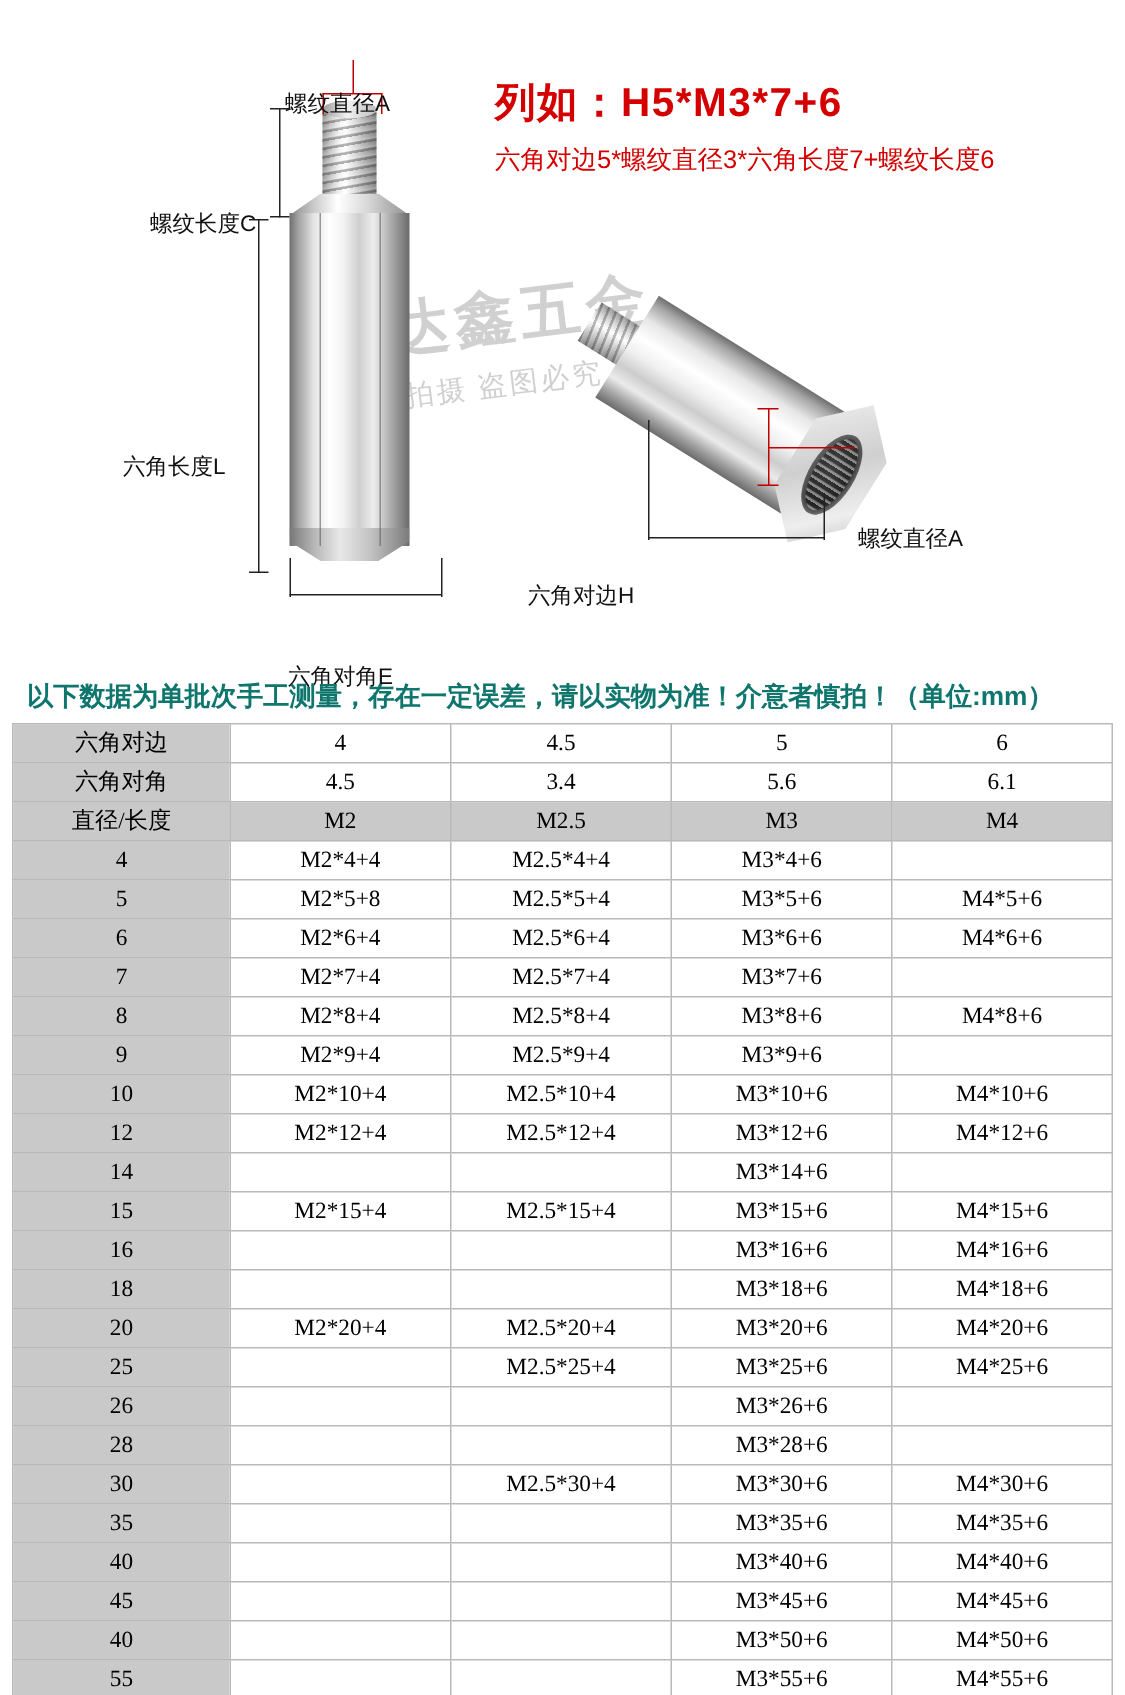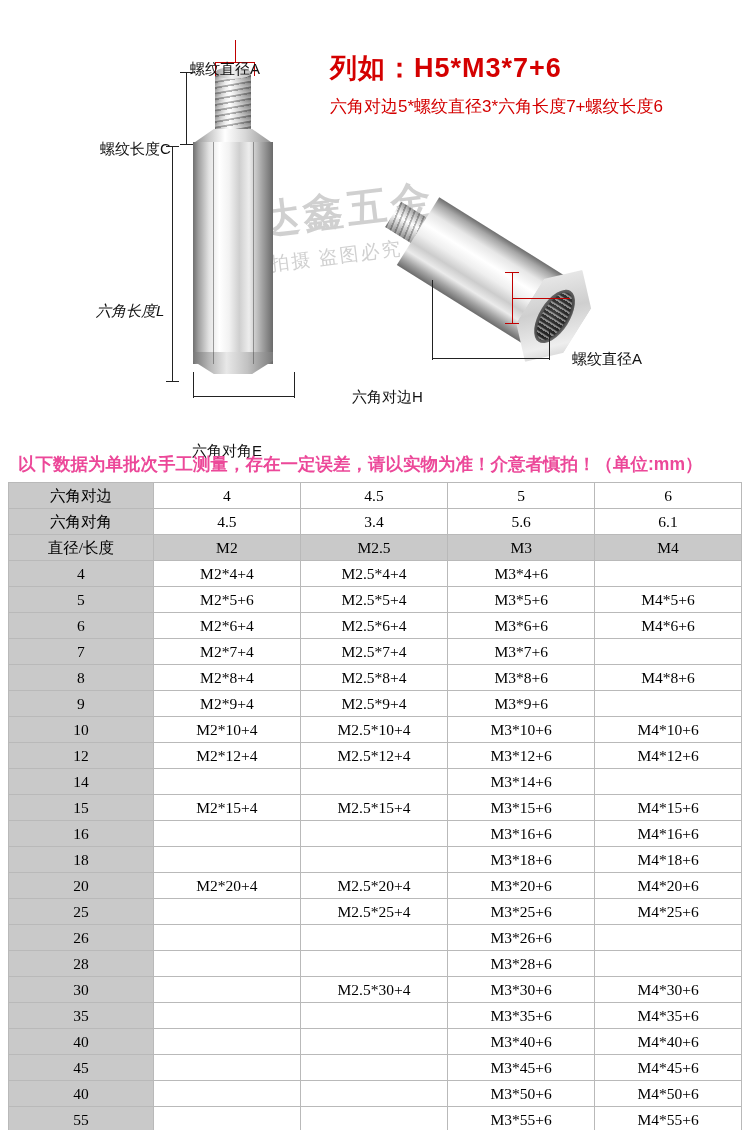--- a/index.html
+++ b/index.html
@@ -230,21 +230,21 @@
   }
 
   
   #note {
     position: absolute;
     left: 18px;
     top: 452px;
     width: 716px;
     font-size: 17.5px;
     font-weight: bold;
-    color: #ec4899;
+    color: #0f766e;
     white-space: nowrap;
     font-family: "Liberation Sans", sans-serif;
   }
 
   
   #spec-table {
     position: absolute;
     left: 8px;
     top: 482px;
     width: 734px;
@@ -307,21 +307,21 @@
   <div class="lbl" style="left:190px; top:20px;">螺纹直径A</div>
 
   <div class="leader vline" style="left:186px; top:72px; height:73px;"></div>
   <div class="leader hline" style="left:180px; top:72px; width:13px;"></div>
   <div class="leader hline" style="left:180px; top:144px; width:13px;"></div>
   <div class="lbl" style="left:100px; top:100px;text-align:center;">螺纹长度C</div>
 
   <div class="leader vline" style="left:172px; top:146px; height:236px;"></div>
   <div class="leader hline" style="left:166px; top:146px; width:13px;"></div>
   <div class="leader hline" style="left:166px; top:381px; width:13px;"></div>
-  <div class="lbl" style="left:96px; top:262px;font-style:italic;">六角长度L</div>
+  <div class="lbl" style="left:82px; top:262px;">六角长度L</div>
 
   <div class="leader vline" style="left:193px; top:372px; height:26px;"></div>
   <div class="leader vline" style="left:294px; top:372px; height:26px;"></div>
   <div class="leader hline" style="left:193px; top:396px; width:101px;"></div>
   <div class="lbl" style="left:192px; top:402px;">六角对角E</div>
 
   <div class="leader redline vline" style="left:512px; top:272px; height:52px;"></div>
   <div class="leader redline hline" style="left:505px; top:272px; width:14px;"></div>
   <div class="leader redline hline" style="left:505px; top:323px; width:14px;"></div>
   <div class="leader redline hline" style="left:512px; top:298px; width:58px;"></div>
@@ -361,21 +361,21 @@
       </tr>
       <tr>
         <td class="rowhead">4</td>
         <td class="val">M2*4+4</td>
         <td class="val">M2.5*4+4</td>
         <td class="val">M3*4+6</td>
         <td class="val"></td>
       </tr>
       <tr>
         <td class="rowhead">5</td>
-        <td class="val">M2*5+6</td>
+        <td class="val">M2*5+8</td>
         <td class="val">M2.5*5+4</td>
         <td class="val">M3*5+6</td>
         <td class="val">M4*5+6</td>
       </tr>
       <tr>
         <td class="rowhead">6</td>
         <td class="val">M2*6+4</td>
         <td class="val">M2.5*6+4</td>
         <td class="val">M3*6+6</td>
         <td class="val">M4*6+6</td>

